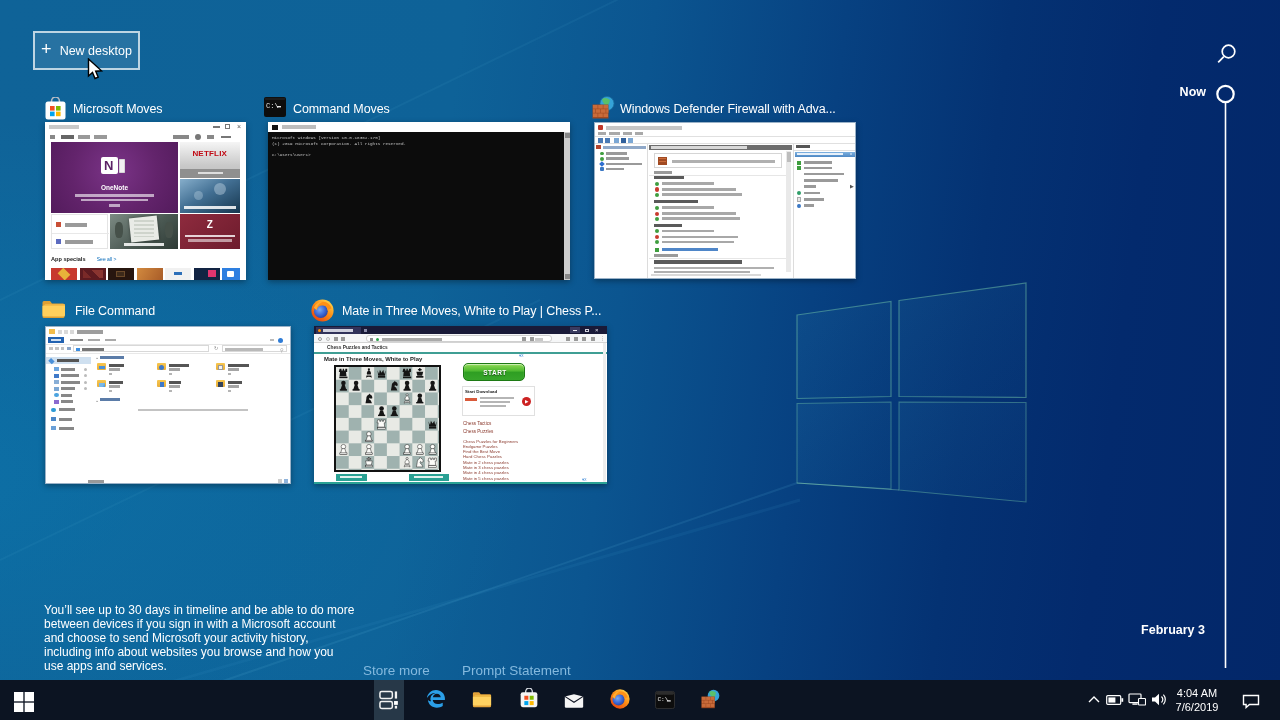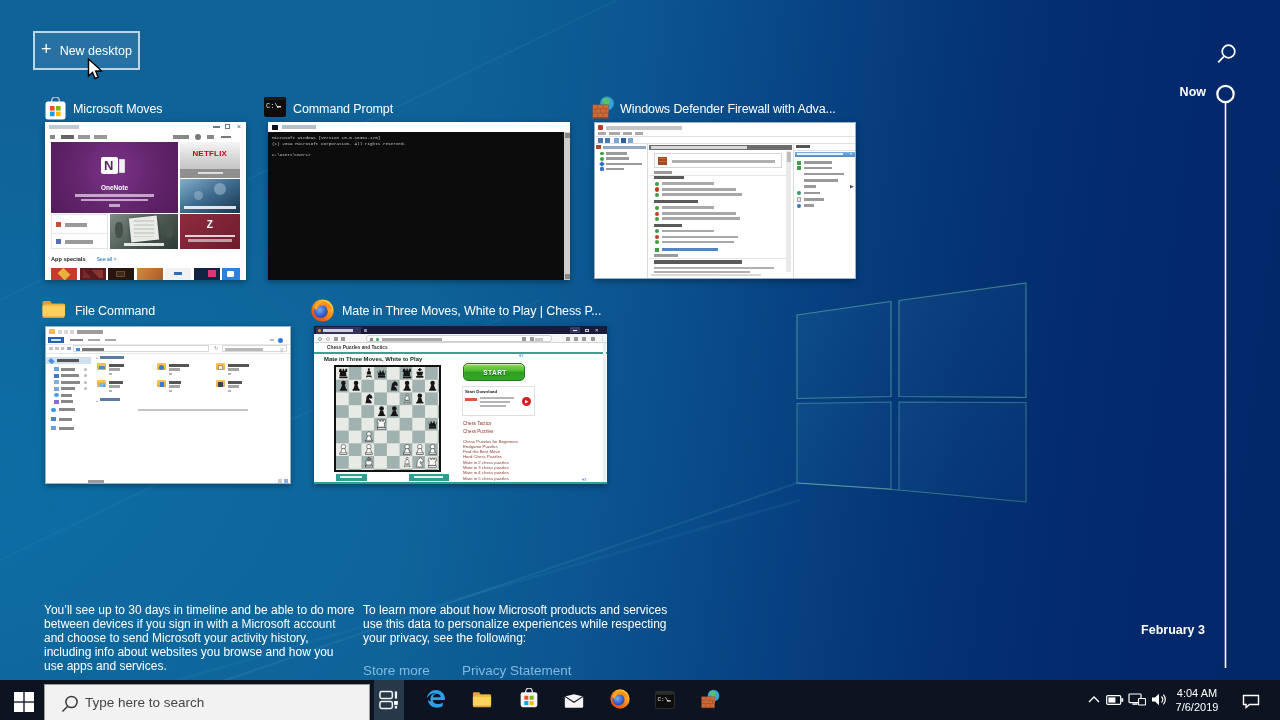--- a/index.html
+++ b/index.html
@@ -73,23 +73,22 @@
     <line x1="7.8" y1="15.6" x2="2.2" y2="21.4" stroke="#fff" stroke-width="1.7"></line>
   </svg>
   <div id="nowlbl">Now</div>
   <svg class="abs" style="left:1215px;top:82px" width="22" height="590" viewBox="0 0 22 590">
     <circle cx="10.5" cy="12" r="8.2" fill="none" stroke="#fff" stroke-width="2.2"></circle>
     <line x1="10.5" y1="20.5" x2="10.5" y2="586" stroke="#fff" stroke-width="1.6"></line>
   </svg>
   <div id="julylbl">February 3</div>
 
   <div class="para" style="left:44px; top:603px; width:312px;">You’ll see up to 30 days in timeline and be able to do more between devices if you sign in with a Microsoft account and choose to send Microsoft your activity history, including info about websites you browse and how you use apps and services.</div>
-  <div class="para" style="left:363px; top:603px; width:310px;">To learn more about how Microsoft products and services use this data to personalize experiences while respecting your privacy, see the following:</div>
   <div class="link" style="left:363px; top:663px;">Store more</div>
-  <div class="link" style="left:462px; top:663px;">Privacy Statement</div>
+  <div class="link" style="left:462px; top:663px;">Prompt Statement</div>
 
   <svg class="abs" style="left:45px;top:97px" width="21" height="23" viewBox="0 0 21 23">
     <path d="M6.5,6 v-1.5 a4,4.5 0 0 1 8,0 V6" fill="none" stroke="#b9bec6" stroke-width="1.6"></path>
     <rect x="0.5" y="4.5" width="20" height="18" rx="2.5" fill="#fff"></rect>
     <rect x="5" y="9" width="4.6" height="4.6" fill="#f25022"></rect>
     <rect x="11" y="9" width="4.6" height="4.6" fill="#7fba00"></rect>
     <rect x="5" y="14.6" width="4.6" height="4.6" fill="#00a4ef"></rect>
     <rect x="11" y="14.6" width="4.6" height="4.6" fill="#ffb900"></rect>
   </svg>
   <div class="tlabel" style="left:73px;top:102px">Microsoft Moves</div>
@@ -174,21 +173,21 @@
         <div class="t" style="left:5px;top:3px;width:7px;height:6px;background:#fff;border-radius:1px"></div>
       </div>
   </div>
 
   <svg class="abs" style="left:264px;top:97px" width="22" height="20" viewBox="0 0 22 20">
     <rect x="0" y="0" width="22" height="20" rx="2" fill="#0d0d0d"></rect>
     <rect x="0.8" y="0.8" width="20.4" height="2.2" rx="1" fill="#1c1c1c"></rect>
     <text x="2" y="10.5" font-size="7" fill="#e8e8e8" font-family="Liberation Mono, monospace">C:\</text>
     <rect x="13" y="9" width="4" height="1.4" fill="#e8e8e8"></rect>
   </svg>
-  <div class="tlabel" style="left:293px;top:102px">Command Prompt</div>
+  <div class="tlabel" style="left:293px;top:102px">Command Moves</div>
   <div class="twin" style="left:268px;top:122px;width:302px;height:158px;background:#fff">
     <div class="t" style="left:4px;top:2.5px;width:6px;height:5px;background:#111"></div>
     <div class="t" style="left:14px;top:3px;width:34px;height:4px;background:#bdbdbd"></div>
     <div class="t" style="left:0;top:10px;width:302px;height:148px;background:#0c0c0c"></div>
     <div class="t" style="left:296px;top:10px;width:6px;height:148px;background:#cdcdcd"></div>
     <div class="t" style="left:296.5px;top:11px;width:5px;height:5px;background:#888"></div>
     <div class="t" style="left:296.5px;top:152px;width:5px;height:5px;background:#888"></div>
     <div class="t" style="left:4px;top:13px;color:#c8c8c8;font-size:4.3px;font-family:'Liberation Mono',monospace;line-height:5.6px;white-space:pre">Microsoft Windows [Version 10.0.18362.175]
 (c) 2019 Microsoft Corporation. All rights reserved.
 
@@ -571,27 +570,20 @@
   </svg>
 
   <div id="taskbar"></div>
 
   <svg class="tbicon" style="left:14px;top:692px" width="17" height="17" viewBox="0 0 18 18">
     <rect x="0" y="0" width="8.4" height="8.4" fill="#fff"></rect>
     <rect x="9.6" y="0" width="8.4" height="8.4" fill="#fff"></rect>
     <rect x="0" y="9.6" width="8.4" height="8.4" fill="#fff"></rect>
     <rect x="9.6" y="9.6" width="8.4" height="8.4" fill="#fff"></rect>
   </svg>
-  <div id="searchbox">
-    <svg class="abs" style="left:15px;top:9px" width="20" height="20" viewBox="0 0 20 20">
-      <circle cx="11.5" cy="8" r="5.6" fill="none" stroke="#3b3b3b" stroke-width="1.5"></circle>
-      <line x1="7.4" y1="12.5" x2="2.5" y2="17.5" stroke="#3b3b3b" stroke-width="1.5"></line>
-    </svg>
-    <span>Type here to search</span>
-  </div>
 
   <div class="abs" style="left:374px;top:680px;width:30px;height:40px;background:rgba(119,163,189,0.25)"></div>
   <svg class="tbicon" style="left:379px;top:690px" width="21" height="21" viewBox="0 0 21 21">
     <rect x="1" y="1.5" width="13" height="7.5" rx="1.8" fill="none" stroke="#f2f2f2" stroke-width="1.6"></rect>
     <rect x="1" y="12" width="13" height="7.5" rx="1.8" fill="none" stroke="#f2f2f2" stroke-width="1.6"></rect>
     <rect x="16.6" y="1.5" width="2.4" height="7.5" fill="#f2f2f2"></rect>
     <rect x="15.8" y="11.6" width="4" height="4" fill="#fff"></rect>
     <rect x="16.6" y="16.6" width="2.4" height="2.9" fill="#f2f2f2"></rect>
   </svg>
 

